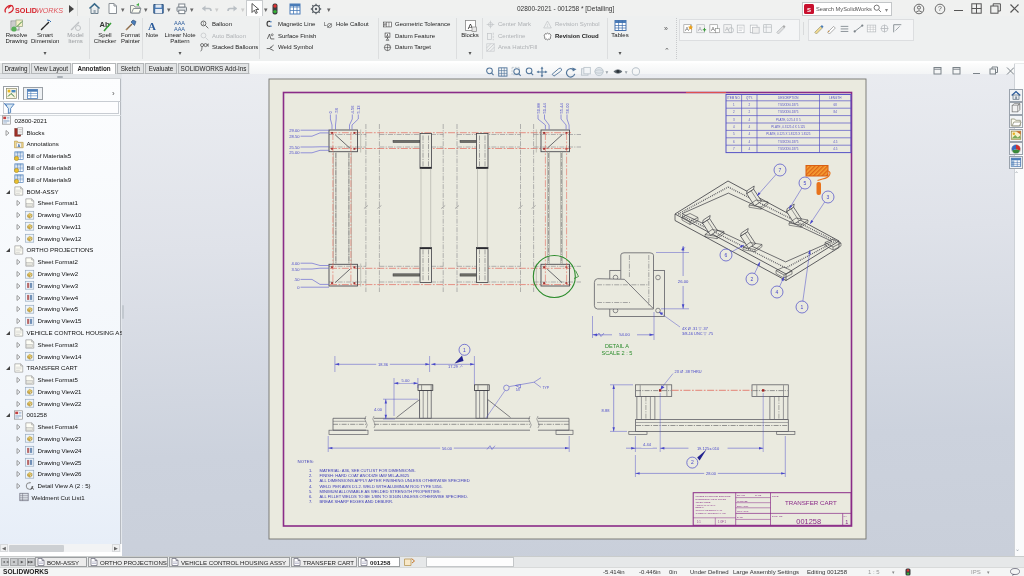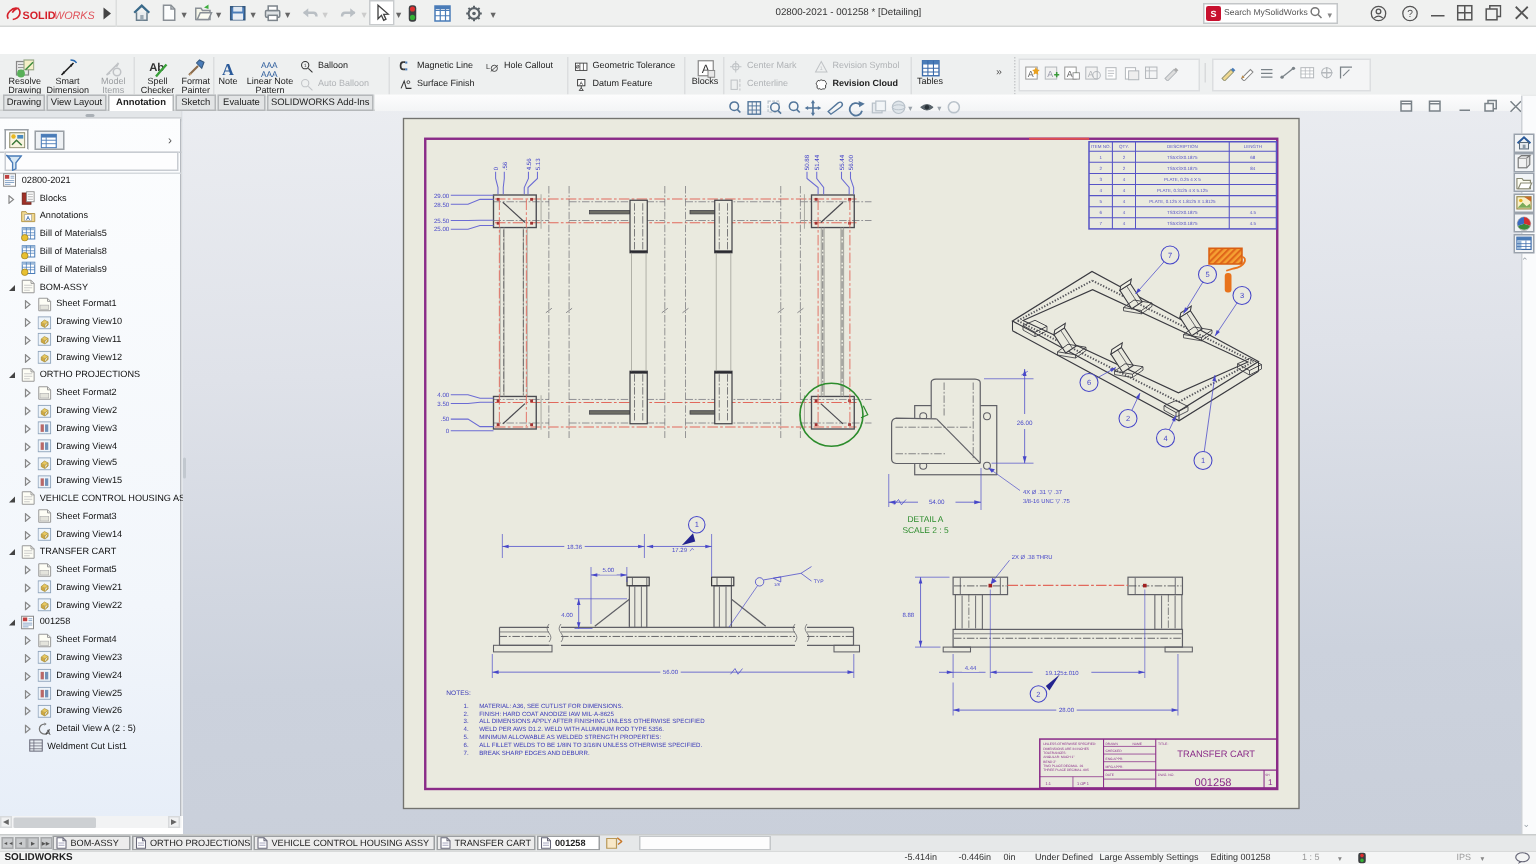--- a/index.html
+++ b/index.html
@@ -1,20 +1,20 @@
 <!DOCTYPE html>
 <html><head><meta charset="utf-8">
 <style>
 *{margin:0;padding:0;box-sizing:border-box;}
 html,body{width:1024px;height:576px;overflow:hidden;}
 body{font-family:"Liberation Sans",sans-serif;background:#fff;}
 #app{position:relative;width:1024px;height:576px;overflow:hidden;}
 .abs{position:absolute;}
 #titlebar{left:0;top:0;width:1024px;height:18px;background:#f0f1f0;border-bottom:1px solid #d5d7d6;text-align:center;}
-#ribbon{left:0;top:36px;width:1024px;height:45px;background:#eef0f0;padding-left:28px;}
+#ribbon{left:0;top:16px;width:1024px;height:45px;background:#eef0f0;padding-left:28px;}
 #tabrow{left:0;top:63px;width:1024px;height:11px;background:#e9ebeb;border-bottom:1px solid #d0d3d3;}
 #hudstrip{left:250px;top:63px;width:764px;height:14px;background:linear-gradient(180deg,#fdfdfd,#f1f3f4);border-bottom:1px solid #d9dcde;}
 #panel{left:0;top:74px;width:121px;height:470px;box-shadow:2px 0 0 #e3e7ec;background:linear-gradient(180deg,#fcfdfe 0%,#f2f6fb 70%,#e7eef8 100%);border-right:1px solid #b6bac0;}
 #canvas{left:122px;top:74px;width:902px;height:482px;background:linear-gradient(178deg,#ebedf1 0%,#dfe2e9 35%,#ccd2dd 75%,#c9cfda 100%);}
 #taskpane{left:1014px;top:64px;width:10px;height:492px;background:#fafbfc;border-left:1px solid #cdd1d6;}
 #hscroll{left:0;top:544px;width:121px;height:8px;background:#f2f3f4;}
 #sheettabs{left:0;top:556px;width:1024px;height:11px;background:#e6e8e9;border-top:1px solid #c9cccc;}
 #statusbar{left:0;top:567px;width:1024px;height:9px;background:#f4f5f5;border-top:1px solid #d8dada;}
 .t{position:absolute;white-space:nowrap;}
 </style></head><body>

